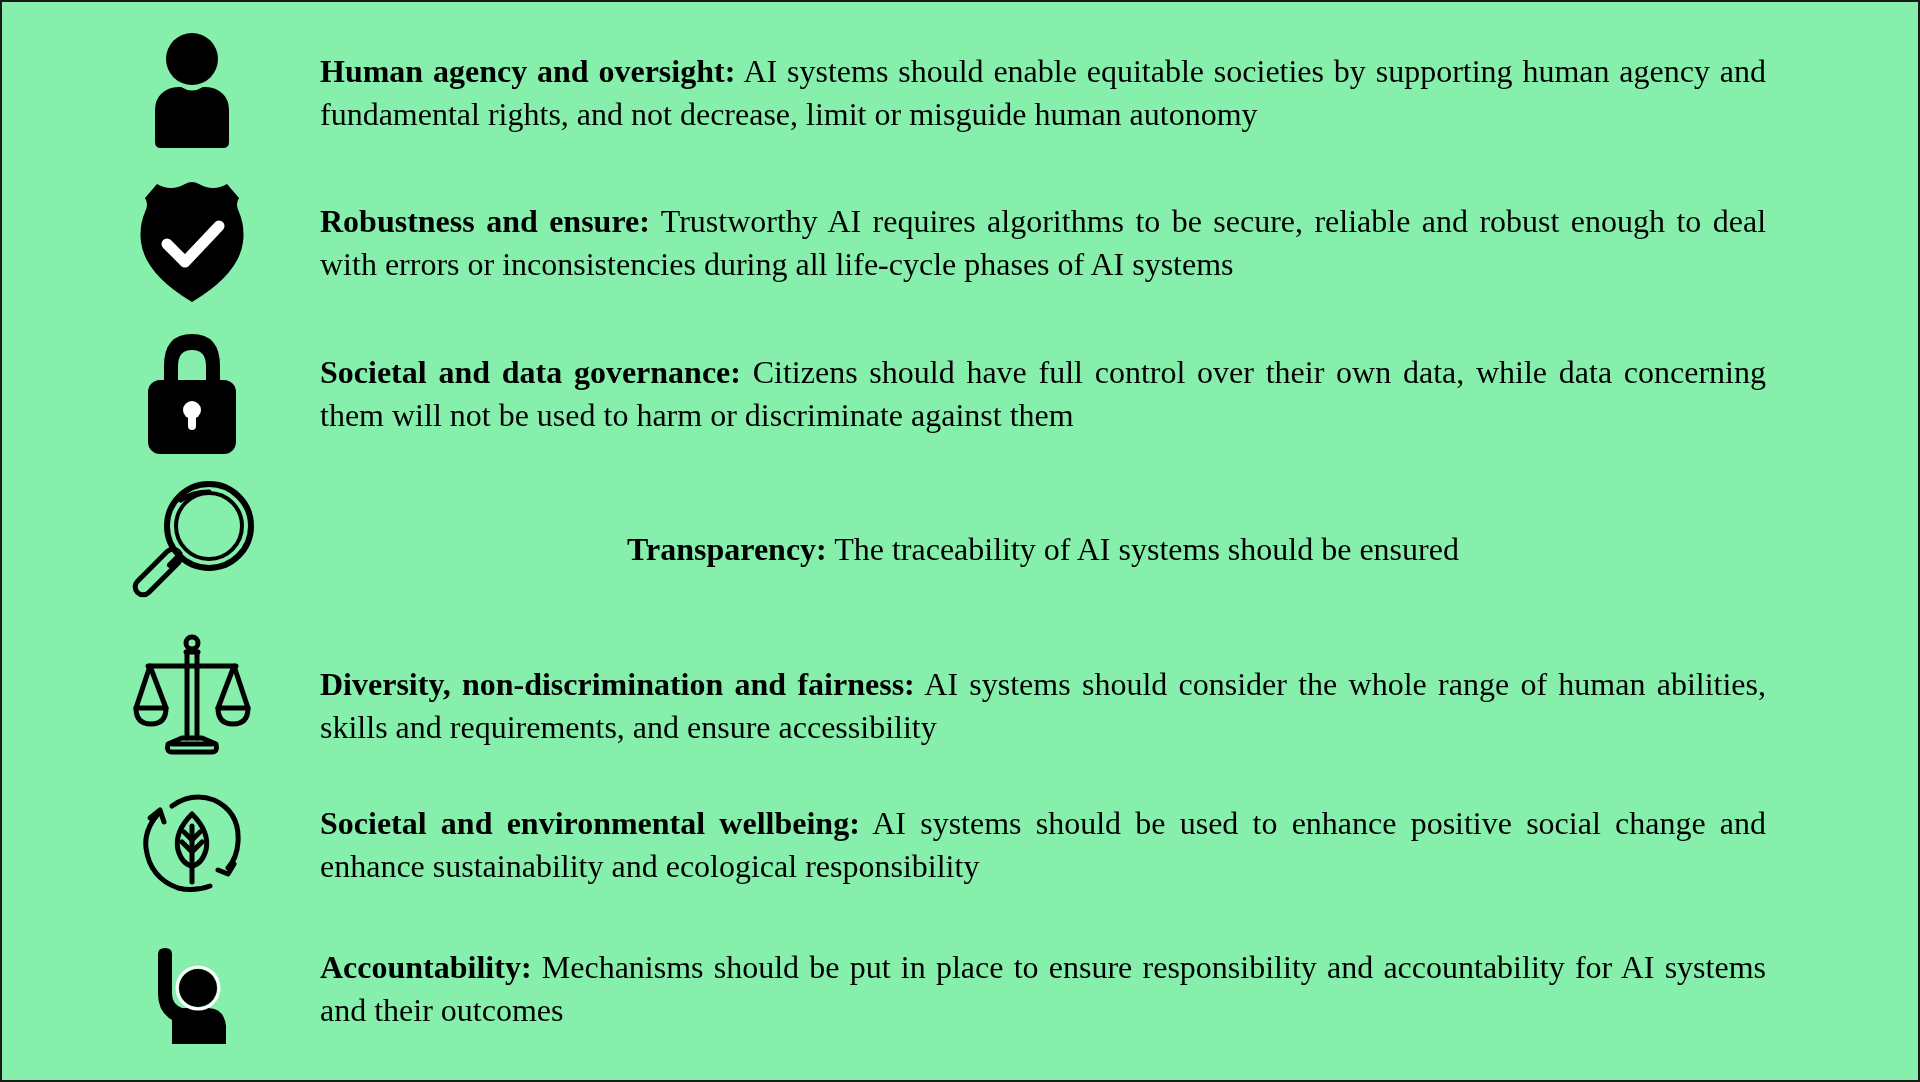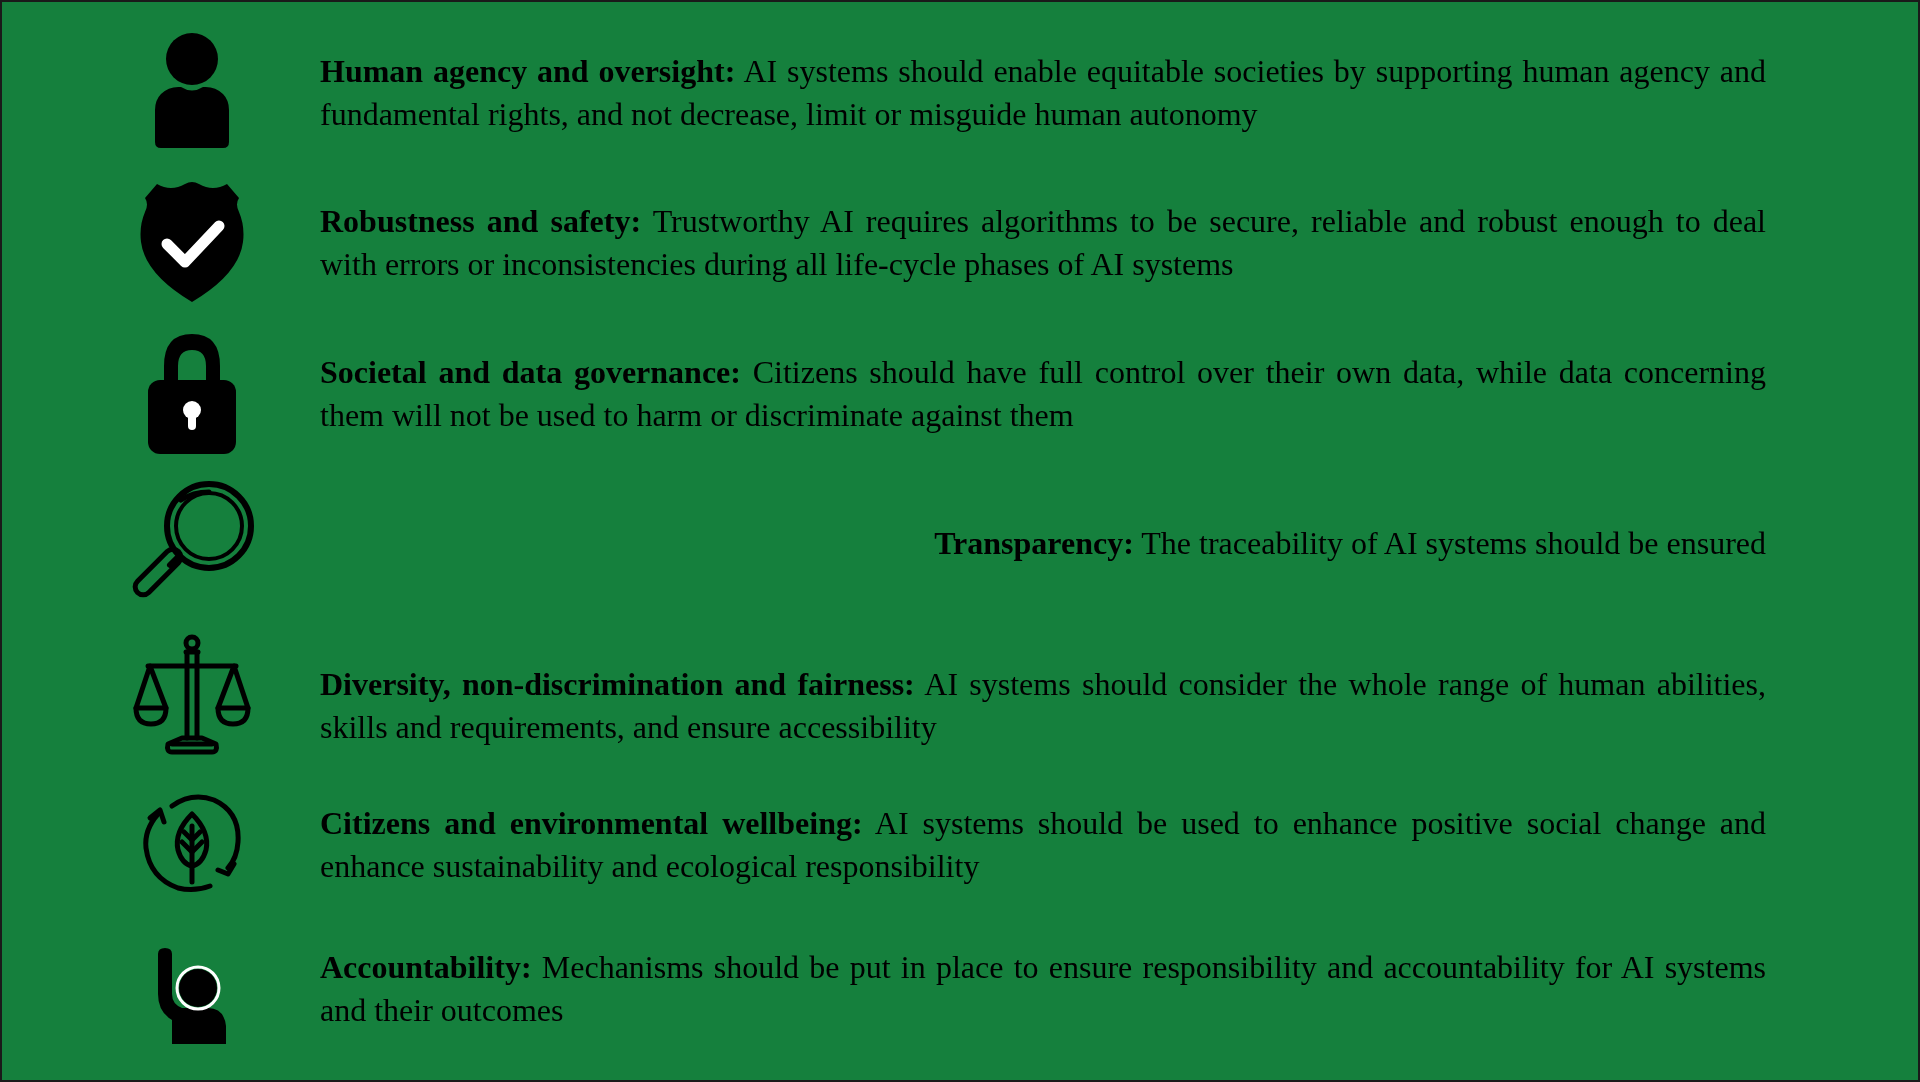--- a/index.html
+++ b/index.html
@@ -1,23 +1,23 @@
 <!DOCTYPE html>
 <html><head>
 <meta charset="utf-8">
 <style>
   html,body{margin:0;padding:0;background:#fff;}
   body{width:1920px;height:1082px;position:relative;overflow:hidden;}
-  .frame{position:absolute;left:0;top:0;width:1916px;height:1078px;border:2px solid #1a1a1a;background:#15803d;}
+  .frame{position:absolute;left:0;top:0;width:1916px;height:1078px;border:2px solid #1a1a1a;background:#86efac;}
   .row{position:absolute;left:0;width:1916px;}
   .icon{position:absolute;left:125px;width:130px;display:flex;align-items:center;justify-content:center;}
   .icon svg{display:block;}
   .text{position:absolute;left:318px;width:1446px;font-family:"Liberation Serif","DejaVu Serif",serif;font-size:32px;line-height:43px;color:#000;text-align:justify;}
   .text b{font-weight:bold;}
-  .text.single{text-align:right;}
+  .text.single{text-align:center;margin-top:6px;}
 </style>
 </head>
 <body>
 
 <div class="frame">
 
   <div class="row" style="top:0">
     <div class="icon" style="top:30px;height:118px">
       <svg width="90" height="118" viewBox="0 0 90 118">
         <circle cx="45" cy="27" r="26" fill="#000"></circle>
@@ -27,21 +27,21 @@
     <div class="text" style="top:48px"><b>Human agency and oversight:</b> <span>AI systems should enable equitable societies by supporting human agency and fundamental rights, and not decrease, limit or misguide human autonomy</span></div>
   </div>
 
   <div class="row" style="top:0">
     <div class="icon" style="top:176px;height:126px">
       <svg width="110" height="126" viewBox="0 0 110 126">
         <path d="M20 6 Q34 14 48 6 Q55 2 62 6 Q76 14 90 6 L102 20 Q98 26 102 34 Q108 48 106 64 Q102 96 55 124 Q8 96 4 64 Q2 48 8 34 Q12 26 8 20 Z" fill="#000"></path>
         <path d="M30 66 L48 84 L82 48" stroke="#fff" stroke-width="11" fill="none" stroke-linecap="round" stroke-linejoin="round"></path>
       </svg>
     </div>
-    <div class="text" style="top:198px"><b>Robustness and safety:</b> <span>Trustworthy AI requires algorithms to be secure, reliable and robust enough to deal with errors or inconsistencies during all life-cycle phases of AI systems</span></div>
+    <div class="text" style="top:198px"><b>Robustness and ensure:</b> <span>Trustworthy AI requires algorithms to be secure, reliable and robust enough to deal with errors or inconsistencies during all life-cycle phases of AI systems</span></div>
   </div>
 
   <div class="row" style="top:0">
     <div class="icon" style="top:326px;height:128px">
       <svg width="96" height="128" viewBox="0 0 96 128">
         <path d="M20 52 L20 38 Q20 6 48 6 Q76 6 76 38 L76 52 L62 52 L62 38 Q62 22 48 22 Q34 22 34 38 L34 52 Z" fill="#000"></path>
         <rect x="4" y="52" width="88" height="74" rx="12" fill="#000"></rect>
         <circle cx="48" cy="82" r="9" fill="#fff"></circle>
         <rect x="44" y="84" width="8" height="18" rx="4" fill="#fff"></rect>
       </svg>
@@ -89,21 +89,21 @@
           <path d="M34 14 Q54 0 76 8 Q102 20 100 50 Q99 66 90 76"></path>
           <path d="M20 22 Q6 38 8 56 Q12 86 40 96 Q56 100 72 94"></path>
           <path d="M12 26 L22 18 L26 30"></path>
           <path d="M96 72 L90 82 L80 78"></path>
           <path d="M54 22 Q36 40 40 58 Q44 72 54 74 Q64 72 68 58 Q72 40 54 22 Z"></path>
           <path d="M54 34 L54 90"></path>
           <path d="M54 48 L46 40 M54 48 L62 40 M54 60 L44 50 M54 60 L64 50"></path>
         </g>
       </svg>
     </div>
-    <div class="text" style="top:800px"><b>Citizens and environmental wellbeing:</b> <span>AI systems should be used to enhance positive social change and enhance sustainability and ecological responsibility</span></div>
+    <div class="text" style="top:800px"><b>Societal and environmental wellbeing:</b> <span>AI systems should be used to enhance positive social change and enhance sustainability and ecological responsibility</span></div>
   </div>
 
   <div class="row" style="top:0">
     <div class="icon" style="top:944px;height:100px">
       <svg width="80" height="100" viewBox="0 0 80 100">
         <path d="M6 8 Q6 2 13 2 Q20 2 20 8 L20 48 Q20 58 30 62 L56 62 Q72 62 74 80 L74 98 L20 98 L20 74 Q6 66 6 48 Z" fill="#000"></path>
         <circle cx="46" cy="42" r="19" fill="#000"></circle>
         <circle cx="46" cy="42" r="21" fill="none" stroke="#fff" stroke-width="3"></circle>
       </svg>
     </div>

